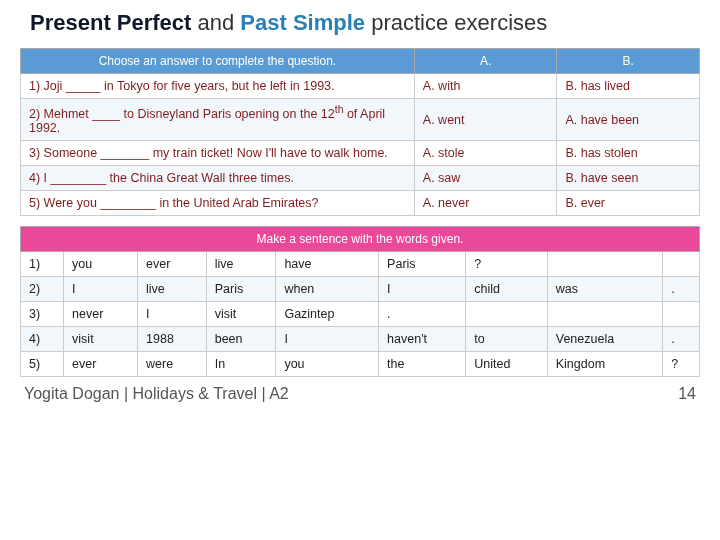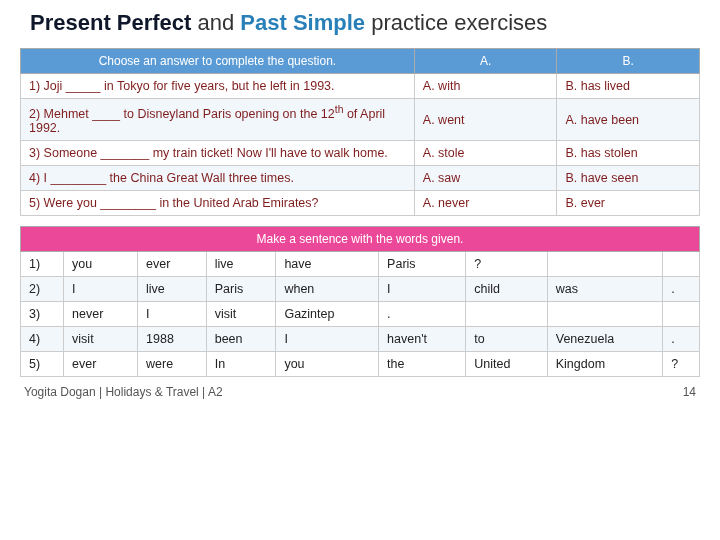--- a/index.html
+++ b/index.html
@@ -75,21 +75,21 @@
     .table2 tbody tr:nth-child(even) td {
       background: #f2f7fc;
     }
 
     .footer {
       display: flex;
       justify-content: space-between;
       align-items: center;
       margin-top: 6px;
       padding: 0 4px;
-      font-size: 12px;
+      font-size: 16px;
       color: #555;
     }
   </style>
 </head>
 <body>
 
 <h1>
   <span class="present-perfect">Present Perfect</span><span> and </span><span class="past-simple">Past Simple</span><span> practice exercises</span>
 </h1>
 

